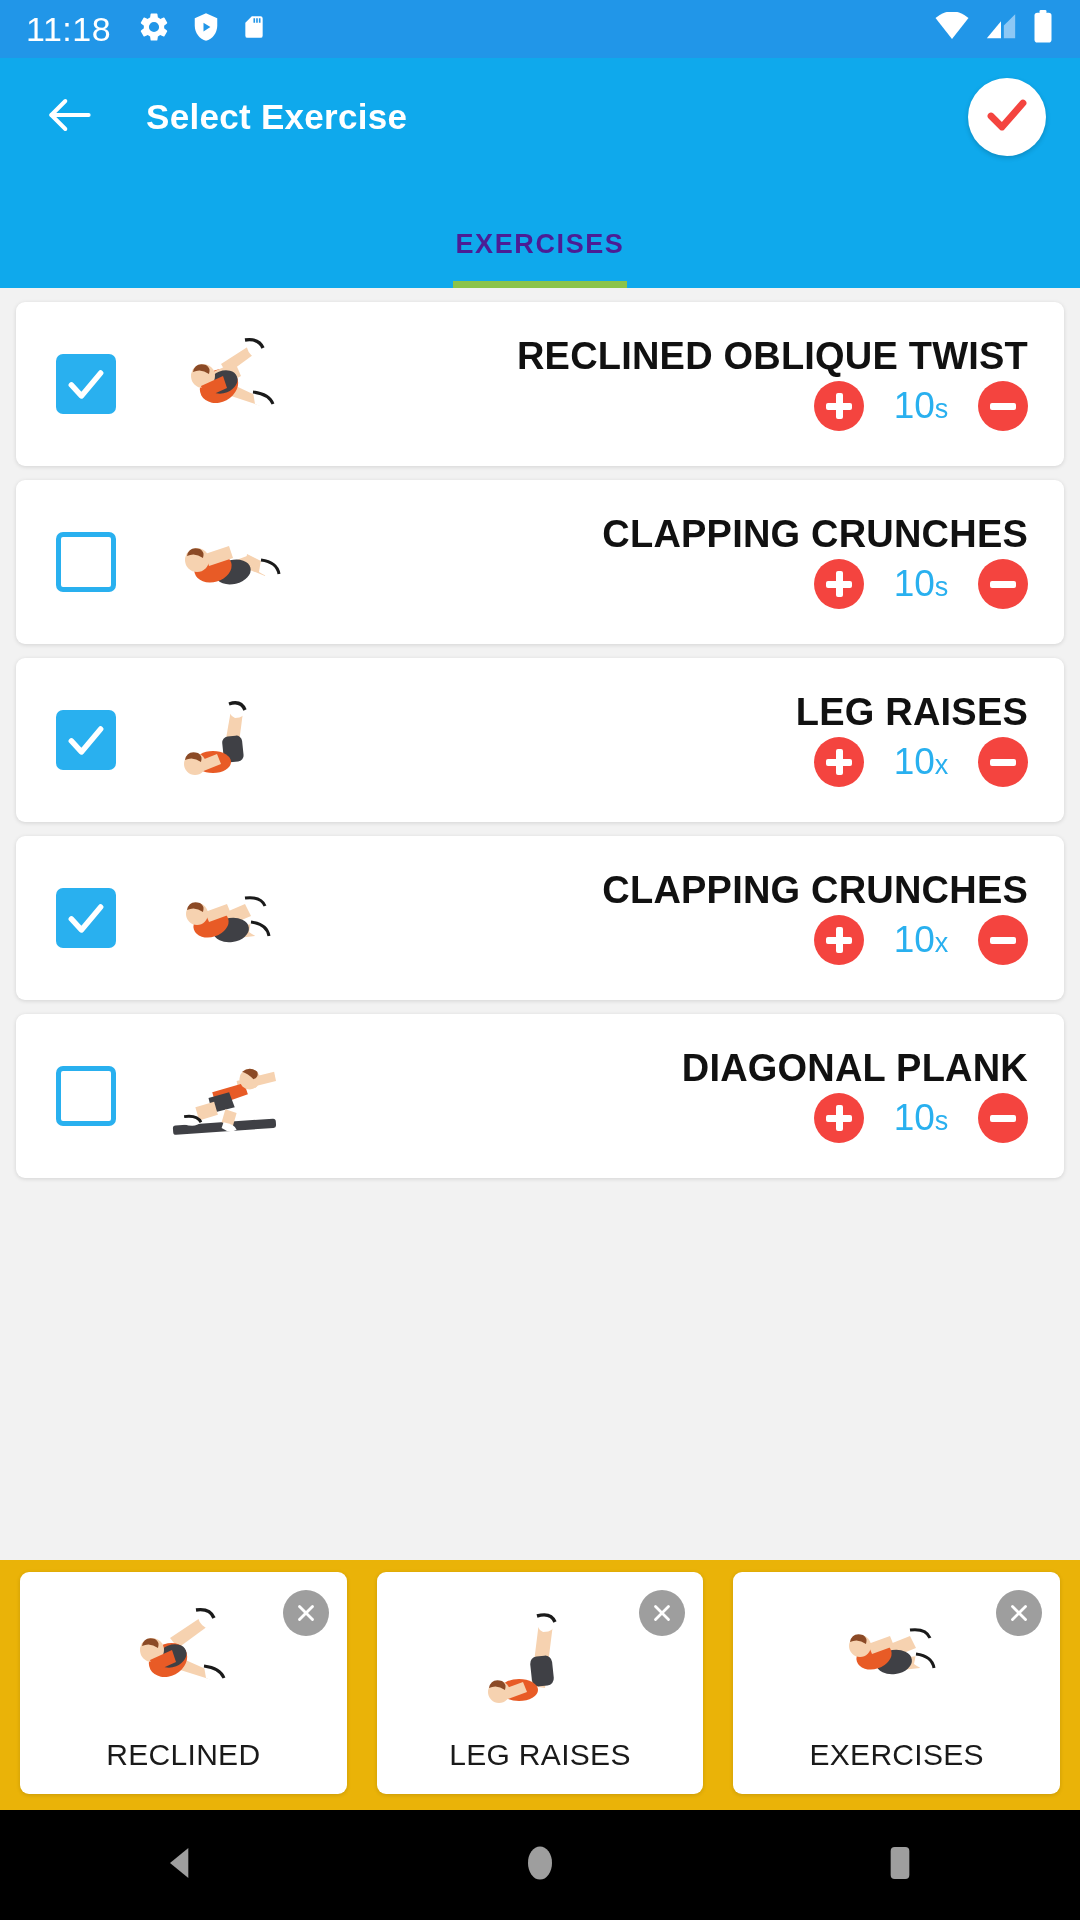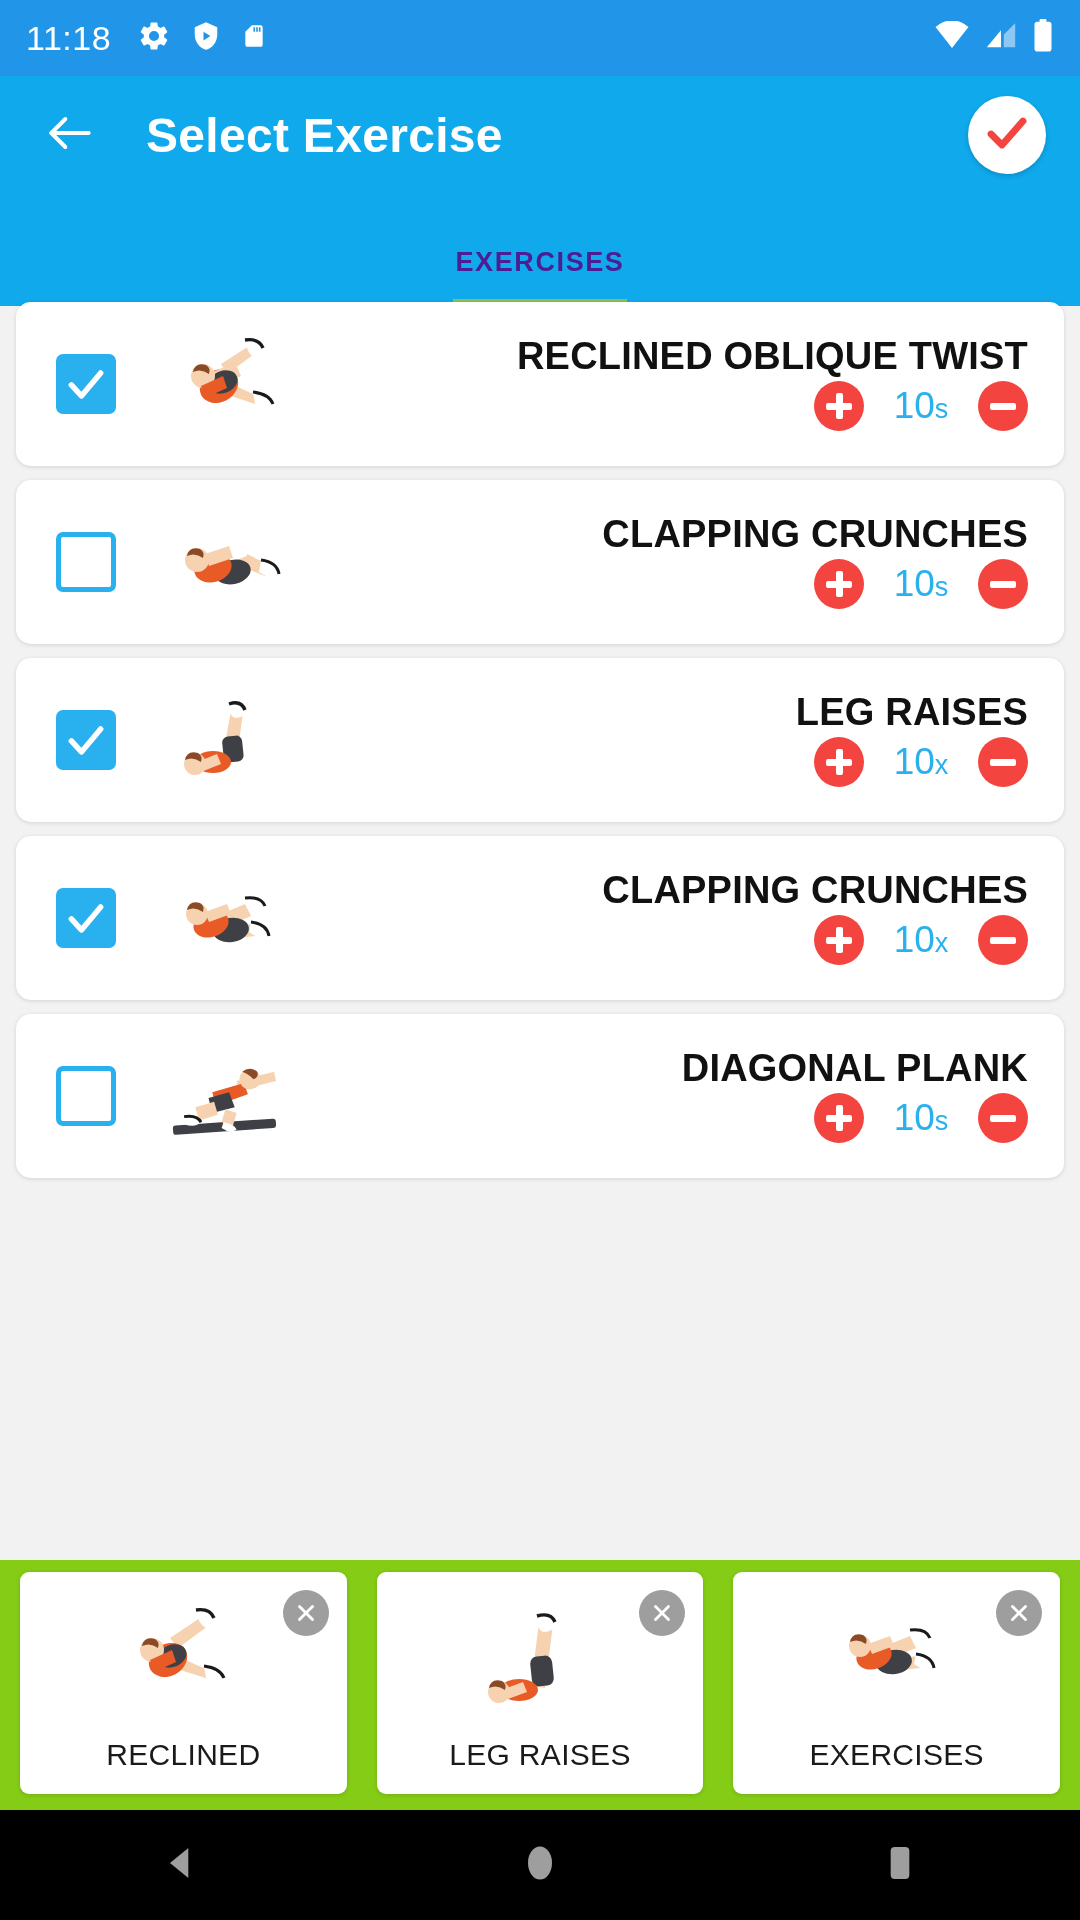--- a/index.html
+++ b/index.html
@@ -6,35 +6,35 @@
   html, body {
     width: 1080px; height: 1920px;
     background: #f2f2f2;
     font-family: "Liberation Sans", sans-serif;
     overflow: hidden;
   }
   .phone { position: relative; width: 1080px; height: 1920px; background: #f2f2f2; }
 
   
   .status-bar {
-    height: 76px; background: #2196e8;
+    height: 58px; background: #2196e8;
     display: flex; align-items: center; padding: 0 26px;
     color: #fff;
   }
   .status-time { font-size: 34px; font-weight: 400; letter-spacing: .5px; }
   .status-left-icons { display: flex; align-items: center; gap: 20px; margin-left: 26px; }
   .status-spacer { flex: 1; }
   .status-right-icons { display: flex; align-items: center; gap: 14px; }
 
   
   .app-bar { background: #0fa9ec; padding-top: 0; }
   .app-bar-top { height: 118px; display: flex; align-items: center; padding: 0 34px; }
   .back-btn { width: 72px; height: 72px; display: flex; align-items: center; justify-content: center; cursor: pointer; }
   .app-title {
-    color: #fff; font-size: 48px; font-weight: 700;
+    color: #fff; font-size: 35px; font-weight: 700;
     margin-left: 40px; letter-spacing: .3px;
   }
   .app-bar-spacer { flex: 1; }
   .confirm-btn {
     width: 78px; height: 78px; border-radius: 50%;
     background: #fff; display: flex; align-items: center; justify-content: center;
     box-shadow: 0 2px 5px rgba(0,0,0,.18); cursor: pointer;
   }
   .tab-row { height: 112px; display: flex; align-items: flex-end; justify-content: center; }
   .tab {
@@ -43,21 +43,21 @@
     cursor: pointer;
   }
   .tab-underline {
     position: absolute; left: 50%; transform: translateX(-50%);
     bottom: 0; width: 174px; height: 7px; background: #8bc34a;
   }
 
   
   .list { position: absolute; top: 288px; left: 0; right: 0; bottom: 0; overflow: hidden; }
   .card {
-    background: #fff; margin: 14px 16px; border-radius: 15px;
+    background: #fff; margin: 14px 16px; border-radius: 9px;
     box-shadow: 0 1px 4px rgba(0,0,0,.13);
     height: 164px; position: relative;
     display: flex; align-items: center;
   }
   .cb-wrap { width: 140px; display: flex; align-items: center; justify-content: center; }
   .checkbox {
     width: 60px; height: 60px; border-radius: 7px;
     display: flex; align-items: center; justify-content: center;
   }
   .checkbox.on { background: #29b0ef; }
@@ -77,21 +77,21 @@
   .rbtn-inner { position: relative; width: 50px; height: 50px; display: flex; align-items: center; justify-content: center; }
   .plus-h { width: 26px; height: 7px; }
   .plus-v { width: 7px; height: 26px; }
   .minus-h { width: 26px; height: 7px; }
   .count-val { font-size: 37px; font-weight: 400; color: #29b0ef; min-width: 78px; text-align: center; letter-spacing: 0; }
   .count-val .unit { font-size: 27px; }
 
   
   .selected-strip {
     position: absolute; left: 0; right: 0; bottom: 110px; height: 250px;
-    background: #84cc16; display: flex; gap: 30px; padding: 12px 20px 16px 20px;
+    background: #eab308; display: flex; gap: 30px; padding: 12px 20px 16px 20px;
   }
   .sel-card {
     flex: 1; background: #fff; border-radius: 9px;
     box-shadow: 0 1px 4px rgba(0,0,0,.14);
     position: relative; display: flex; flex-direction: column;
     align-items: center; justify-content: flex-end; padding-bottom: 22px;
   }
   .sel-thumb { flex: 1; width: 100%; display: flex; align-items: center; justify-content: center; }
   .sel-label { font-size: 30px; color: #1a1a1a; letter-spacing: .3px; }
   .x-btn {

